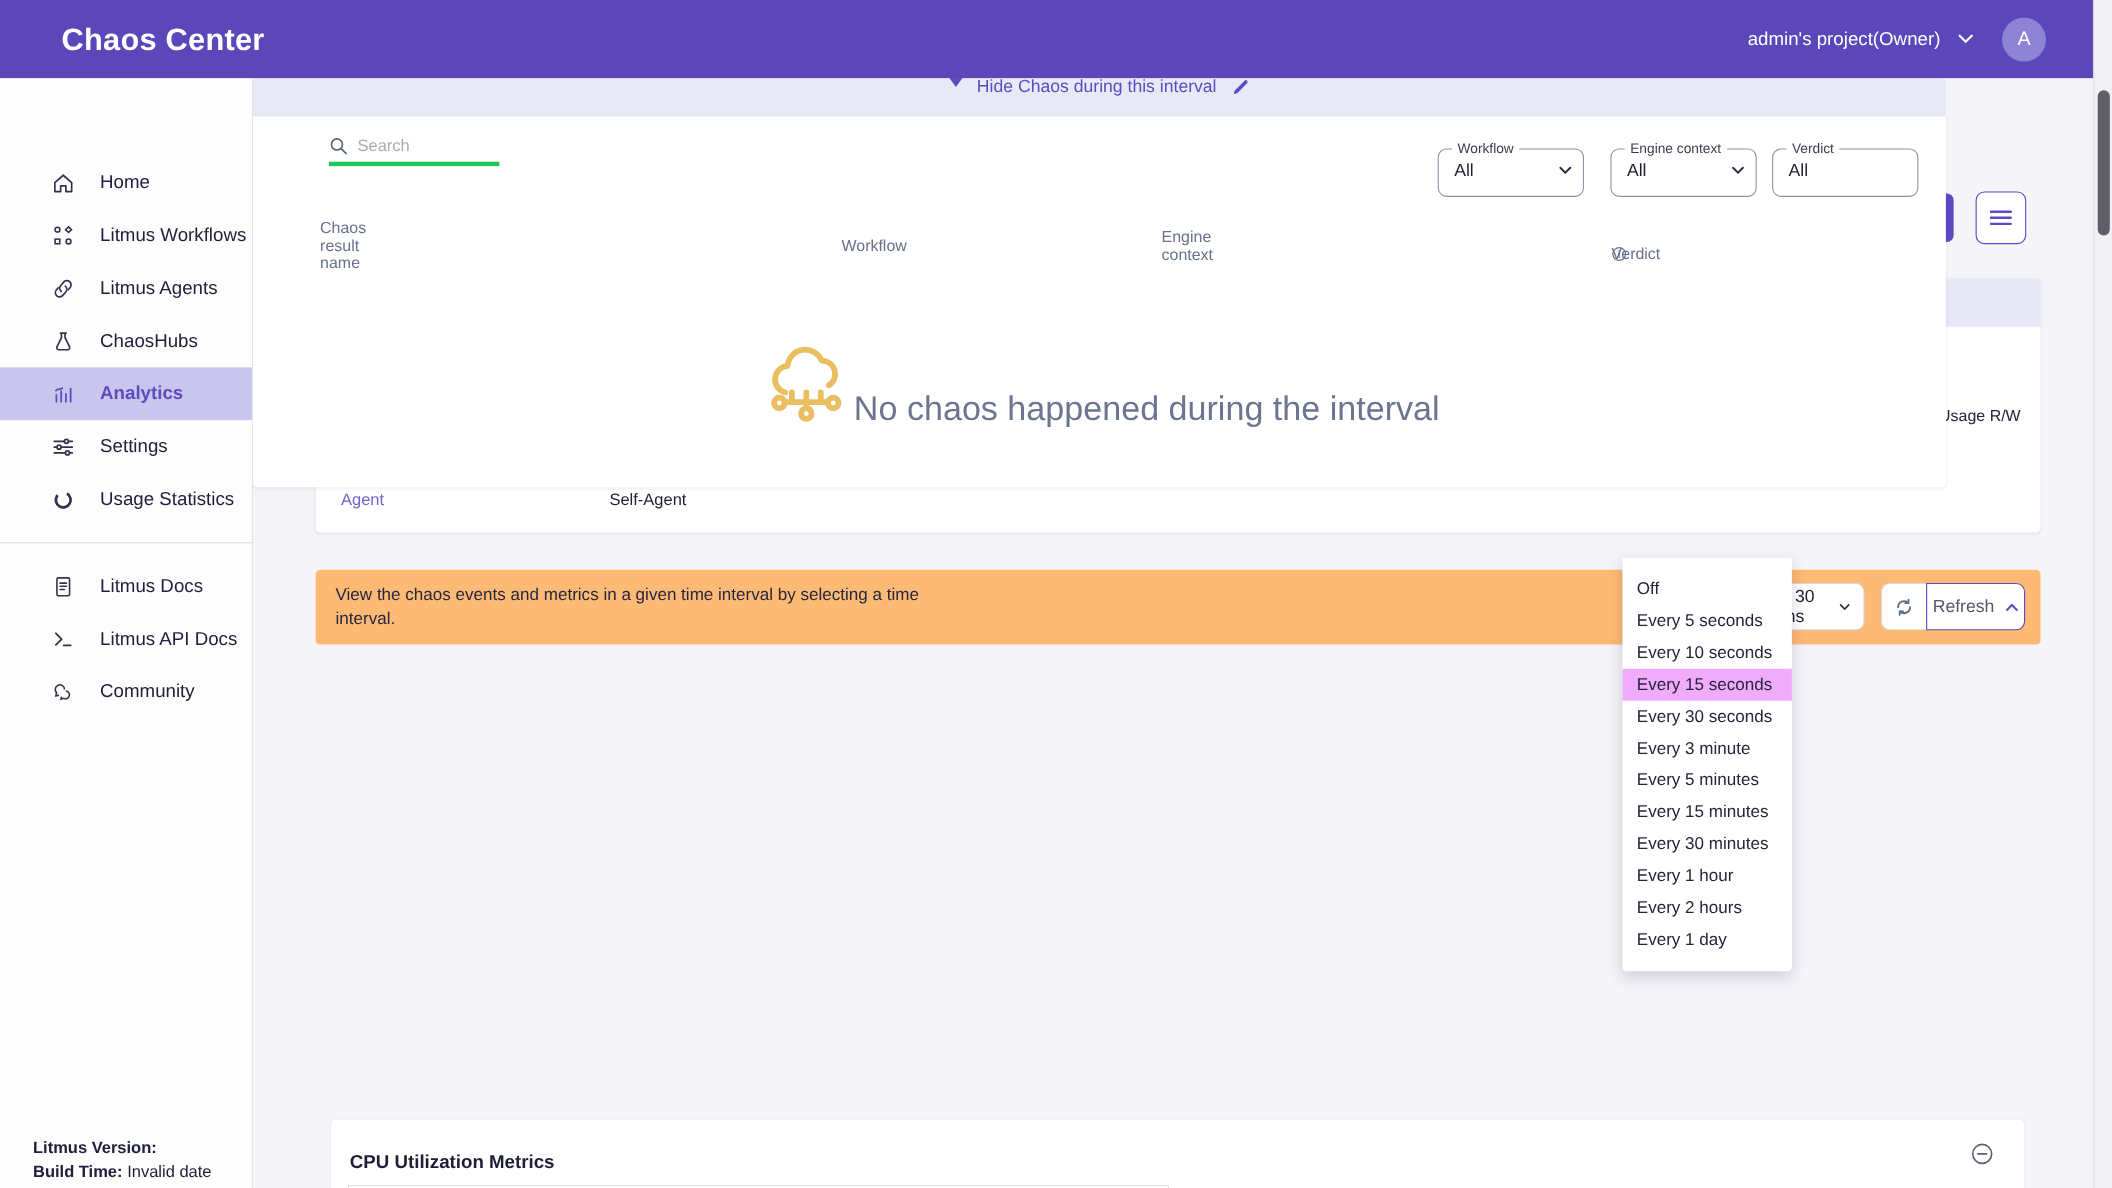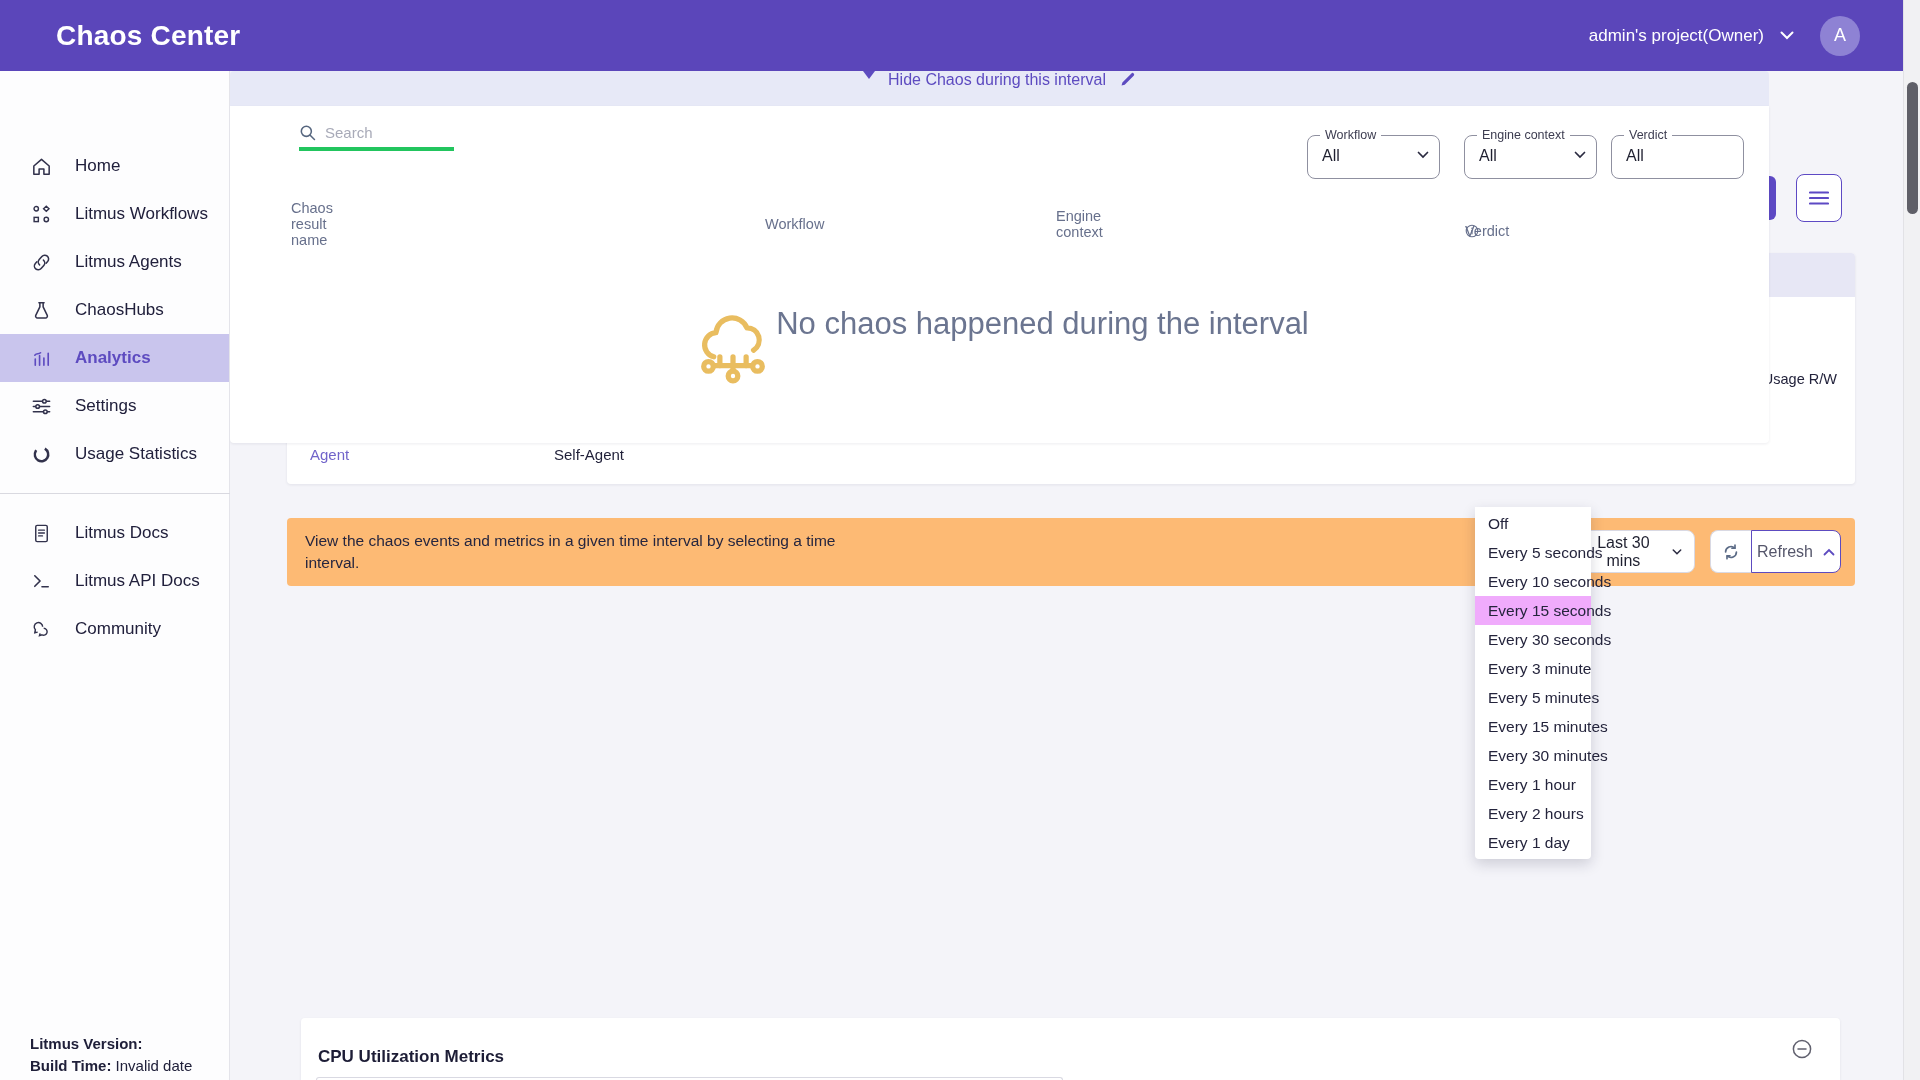--- a/index.html
+++ b/index.html
@@ -10,21 +10,21 @@
   
   .header { position:absolute; left:0; top:0; width:1920px; height:71px; background:#5b46ba; display:flex; align-items:center; justify-content:space-between; padding:0 60px 0 56px; z-index:40; }
   .app-title { color:#fff; font-size:28px; font-weight:bold; letter-spacing:.2px; }
   .header-right { display:flex; align-items:center; gap:26px; }
   .project-switcher { display:flex; align-items:center; gap:16px; color:#fff; font-size:17px; cursor:pointer; }
   .avatar { width:40px; height:40px; border-radius:50%; background:#8e82d4; color:#fff; font-size:18px; display:flex; align-items:center; justify-content:center; }
 
   
   .sidebar { position:absolute; left:0; top:71px; width:230px; height:1009px; background:#fdfdfe; border-right:1px solid #e4e4ea; z-index:30; }
   .nav { position:absolute; top:71px; left:0; width:100%; }
-  .nav-item { display:flex; align-items:center; height:48px; padding-left:30px; gap:22px; font-size:17px; color:#21203c; cursor:pointer; }
+  .nav-item { display:flex; align-items:center; height:48px; padding-left:46px; gap:22px; font-size:17px; color:#21203c; cursor:pointer; }
   .nav-item svg { width:23px; height:23px; stroke:#32324c; flex:0 0 auto; }
   .nav-item.active { background:#c9c5ed; color:#5d4bc0; font-weight:bold; }
   .nav-item.active svg { stroke:#5d4bc0; }
   .nav-divider { height:1px; background:#d9d9e0; margin:15px 0 15px 0; width:230px; }
   .version-box { position:absolute; left:30px; top:962px; font-size:15px; color:#20203a; line-height:22px; }
   .version-box b { font-weight:bold; }
 
   
   .main { position:absolute; left:230px; top:71px; width:1673px; height:1009px; }
   .breadcrumb { position:absolute; left:57px; top:40px; font-size:16px; color:#52526b; display:flex; gap:9px; }
@@ -61,42 +61,42 @@
   
   .card-interval { left:57px; top:447px; width:1568px; height:68px; background:#fdba74; box-shadow:none; display:flex; align-items:center; }
   .interval-text { margin-left:18px; width:560px; font-size:15.5px; color:#26263f; line-height:22px; }
   .interval-controls { position:absolute; left:1257px; top:12px; display:flex; }
   .btn-timerange { width:151px; height:43px; background:#fff; border:1px solid #d9d9e3; border-radius:8px; display:flex; align-items:center; gap:11px; padding:0 12px 0 14px; font-size:16px; color:#1f2030; cursor:pointer; }
   .refresh-group { margin-left:15px; display:flex; }
   .btn-refresh-icon { width:41px; height:43px; background:#fff; border:1px solid #d9d9e3; border-right:none; border-radius:8px 0 0 8px; display:flex; align-items:center; justify-content:center; cursor:pointer; }
   .btn-refresh { width:90px; height:43px; background:#fff; border:1.5px solid #5d4bc0; border-radius:0 8px 8px 0; display:flex; align-items:center; justify-content:center; gap:10px; font-size:16px; color:#55566b; cursor:pointer; font-family:inherit; }
 
   
-  .refresh-menu { position:absolute; left:1475px; top:507px; width:116px; background:#fff; border-radius:0 0 4px 4px; box-shadow:0 5px 14px rgba(25,25,60,.18); z-index:60; padding:2px 0; }
+  .refresh-menu { position:absolute; left:1475px; top:507px; width:154px; background:#fff; border-radius:0 0 4px 4px; box-shadow:0 5px 14px rgba(25,25,60,.18); z-index:60; padding:14px 0; }
   .refresh-option { height:29px; display:flex; align-items:center; padding-left:13px; font-size:15.5px; color:#24243c; cursor:pointer; white-space:nowrap; }
   .refresh-option.selected { background:#f0abfc; }
 
   
   .card-chaos { left:71px; top:547px; width:1539px; height:443px; background:transparent; box-shadow:none; }
   .chaos-toggle { height:35px; background:#e7e9f7; border-radius:4px 4px 0 0; display:flex; align-items:flex-start; justify-content:center; gap:13px; color:#5d4bc0; font-size:16px; cursor:pointer; }
   .chaos-body { position:relative; height:337px; background:#fff; border-radius:0 0 4px 4px; box-shadow:0 1px 3px rgba(30,30,60,.08); }
   .search-wrap { position:absolute; left:69px; top:18px; width:155px; border-bottom:4px solid #22c55e; display:flex; align-items:center; gap:9px; padding-bottom:6px; }
   .search-wrap input { border:none; outline:none; width:115px; font-size:15px; font-family:inherit; color:#2a2a44; background:transparent; }
   .search-wrap input::placeholder { color:#a8aab8; }
   .filter-select { position:absolute; top:29px; width:133px; height:44px; border:1.3px solid #8f90a0; border-radius:8px; background:#fff; cursor:pointer; }
   .filter-select .flabel { position:absolute; top:-8px; left:12px; background:#fff; padding:0 5px; font-size:12.5px; color:#3c3c50; }
   .filter-select .fvalue { position:absolute; left:14px; top:11px; font-size:16px; color:#1f2030; }
   .filter-select .fchev { position:absolute; right:10px; top:15px; }
   .f-workflow { left:1077px; }
   .f-engine { left:1234px; }
   .f-verdict { left:1381px; }
   .thead { position:absolute; top:118px; left:0; width:100%; font-size:14.5px; color:#67708c; }
   .thead span { position:absolute; display:flex; align-items:center; gap:6px; }
   .th-0 { left:61px; } .th-1 { left:535px; } .th-2 { left:826px; } .th-3 { left:1235px; }
-  .empty-state { position:absolute; top:200px; left:0; width:100%; display:flex; align-items:flex-start; justify-content:center; gap:0; }
+  .empty-state { position:absolute; top:200px; left:0; width:100%; display:flex; align-items:flex-end; justify-content:center; gap:0; }
   .empty-text { font-size:31px; color:#6b7590; }
 
   
   .card-cpu { left:71px; top:1018px; width:1539px; height:62px; border-radius:4px 4px 0 0; display:flex; align-items:center; justify-content:space-between; padding:0 28px 0 17px; position:absolute; }
   .card-cpu h3 { font-size:17px; font-weight:bold; color:#1d1d36;margin-top:16px; }
   .chart-strip { position:absolute; left:86px; top:1077px; width:747px; height:3px; background:#fff; border:1px solid #d9d9e2; border-bottom:none; border-radius:4px 4px 0 0; }
 
   
   .scrollbar { position:absolute; right:0; top:0; width:17px; height:1080px; background:#f1f1f3; z-index:70; border-left:1px solid #e2e2e6; }
   .scroll-thumb { position:absolute; left:3px; top:82px; width:11px; height:132px; background:#5f5f68; border-radius:6px; }

